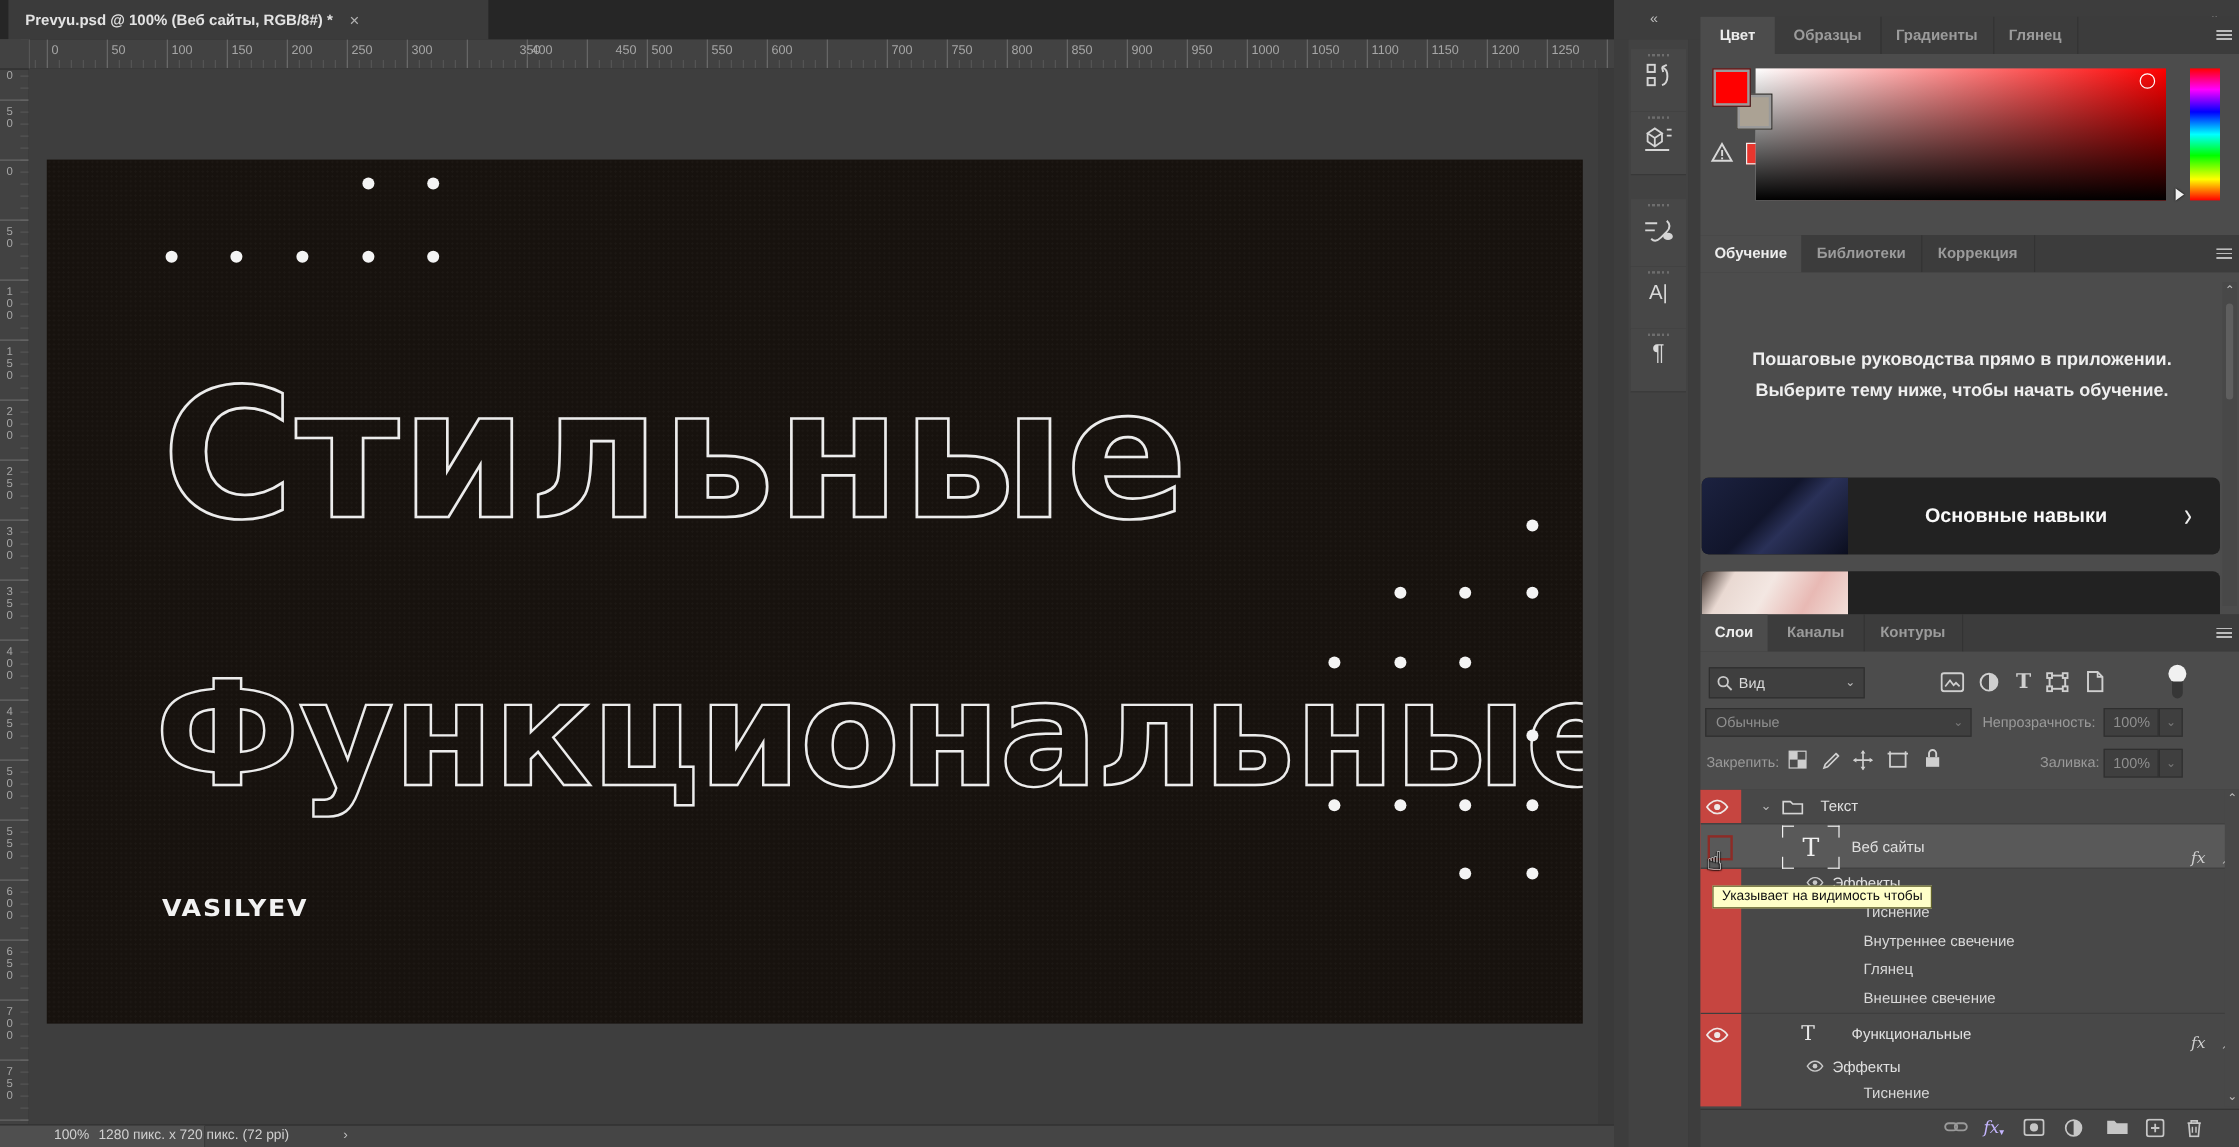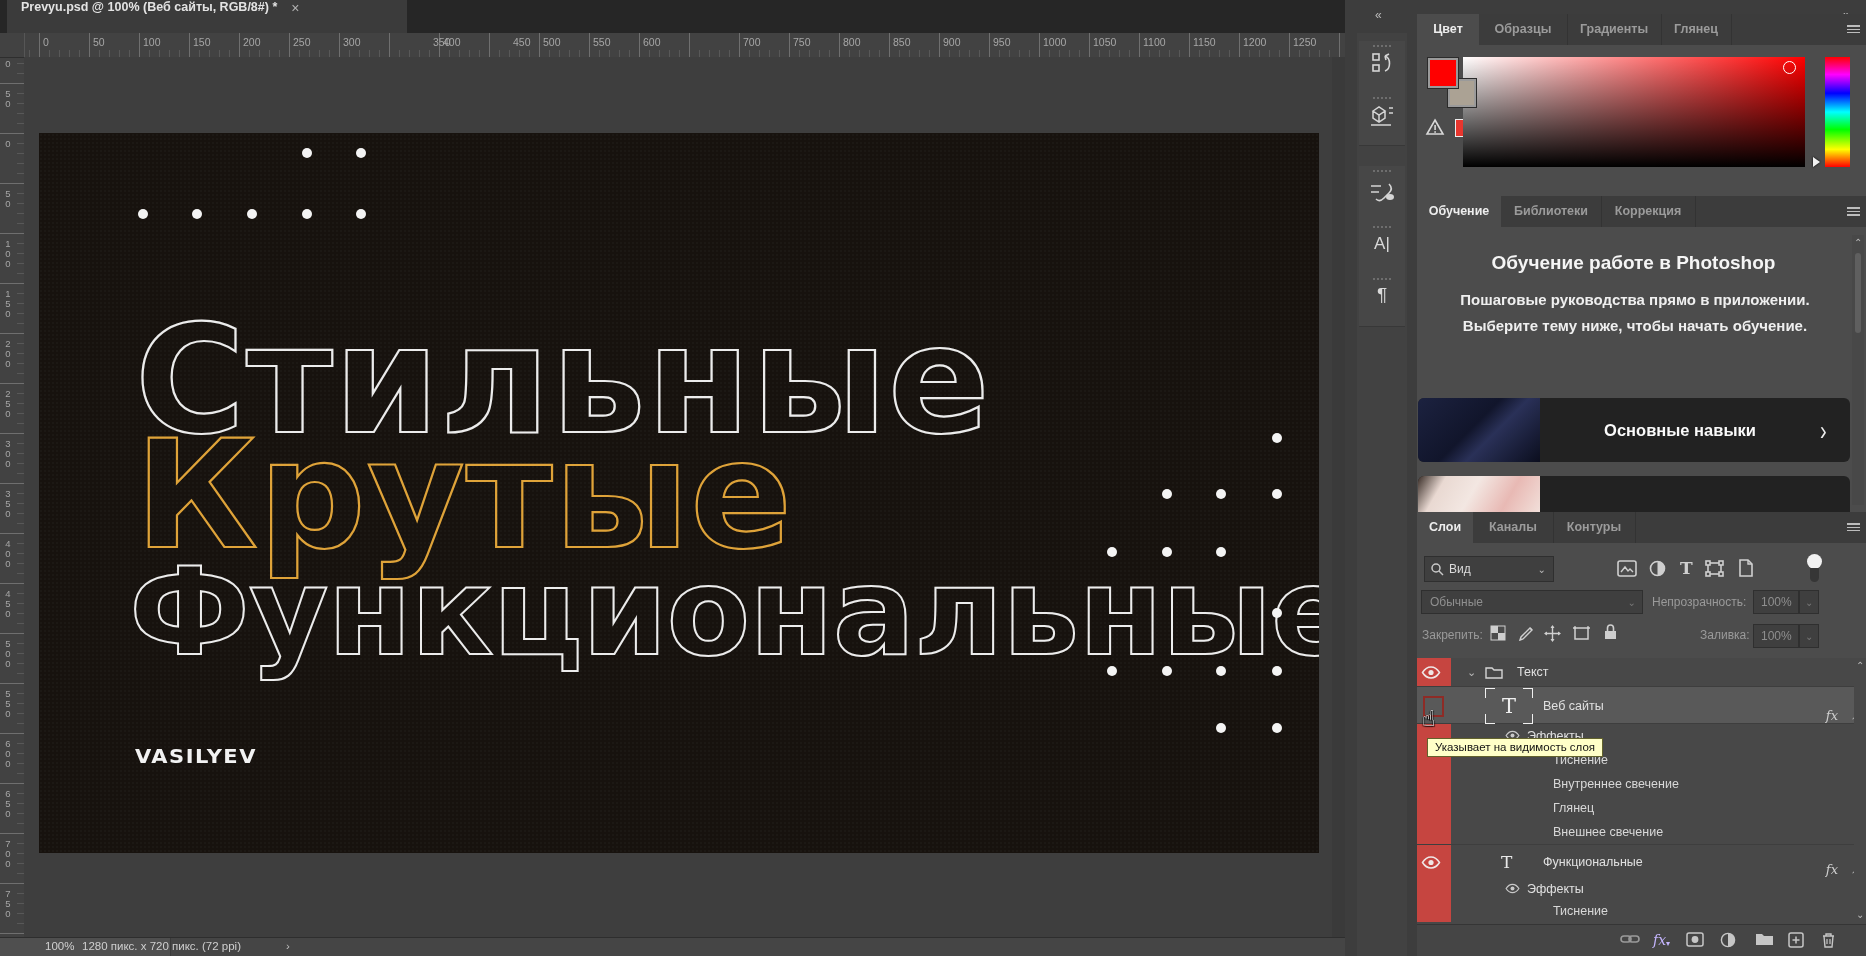--- a/index.html
+++ b/index.html
@@ -2,21 +2,21 @@
 <html><head>
 <meta charset="utf-8">
 <style>
   html,body{margin:0;padding:0;background:#2b2b2b;}
   #app{position:relative;width:1866px;height:956px;overflow:hidden;
        font-family:"Liberation Sans","DejaVu Sans",sans-serif;color:#d6d6d6;
        background:#3d3d3d;font-size:12px;-webkit-font-smoothing:antialiased;}
   .abs{position:absolute;}
   
   .doc-tabbar{left:0;top:0;width:1345px;height:33px;background:#262626;}
-  .doc-tab{left:7px;top:0;height:33px;width:400px;background:#3b3b3b;display:flex;
+  .doc-tab{left:7px;top:0;height:33px;width:400px;background:#3b3b3b;display:flex;align-items:center;
            padding:0 10px 0 14px;box-sizing:border-box;}
   .doc-tab .title{font-size:12.5px;font-weight:bold;color:#e3e3e3;white-space:nowrap;}
   .doc-tab .close{margin-left:14px;color:#b2b2b2;font-size:14px;}
   .panel-topbar{left:1345px;top:0;width:521px;height:33px;background:#3d3d3d;}
   .collapser{color:#bdbdbd;font-size:12px;line-height:12px;}
   
   .ruler-top{left:24px;top:33px;width:1321px;height:24px;background:#424242;border-bottom:1px solid #2e2e2e;
      background-image:linear-gradient(90deg,#6f6f6f 0 1px,transparent 1px),
                       linear-gradient(90deg,#585858 0 1px,transparent 1px);
      background-size:50px 100%,10px 7px;background-repeat:repeat-x;
@@ -166,21 +166,20 @@
       <span style="left: 1119px;">1100</span>
       <span style="left: 1169px;">1150</span>
       <span style="left: 1219px;">1200</span>
       <span style="left: 1269px;">1250</span>
     </div>
   <div class="abs ruler-corner"></div>
 
   <div class="abs viewport">
     <div class="abs artboard">
       <div class="outline-line" style="left:96px;top:172px;font-size:150px;-webkit-text-stroke:2.2px #ececec;letter-spacing:1px;">Стильные</div>
-      <div class="outline-line" style="left:96px;top:287px;font-size:150px;-webkit-text-stroke:2.2px #dfa339;letter-spacing:1px;">Крутые</div>
       <div class="outline-line" style="left:90px;top:418px;font-size:122px;-webkit-text-stroke:2px #ececec;letter-spacing:-1px;">Функциональные</div>
       <div class="logo" style="left:96px;top:612px;">VASILYEV</div>
       <div id="dots-layer">
           <div class="dot" style="left: 263px; top: 15px;"></div>
           <div class="dot" style="left: 317px; top: 15px;"></div>
           <div class="dot" style="left: 99px; top: 76px;"></div>
           <div class="dot" style="left: 153px; top: 76px;"></div>
           <div class="dot" style="left: 208px; top: 76px;"></div>
           <div class="dot" style="left: 263px; top: 76px;"></div>
           <div class="dot" style="left: 317px; top: 76px;"></div>
@@ -284,21 +283,20 @@
   <div class="abs huestrip"></div>
   <span class="abs huehandle" style="left:1813px;top:157px;"></span>
 
   <div class="tabs" style="top:196px;">
     <div class="tab active" style="left:0;width:84px;">Обучение</div>
     <div class="tab" style="left:84px;width:100px;">Библиотеки</div>
     <div class="tab" style="left:184px;width:94px;">Коррекция</div>
     <span class="menu-lines" style="left:430px;top:11px;"></span>
   </div>
   <div class="panelbody" style="top:227px;height:285px;overflow:hidden;">
-    <div class="learn-head" style="left:0;top:25px;width:433px;position:absolute;">Обучение работе в Photoshop</div>
     <div class="learn-body" style="left:30px;top:60px;position:absolute;">Пошаговые руководства прямо в приложении. Выберите тему ниже, чтобы начать обучение.</div>
     <div class="card" style="left:1px;top:171px;position:absolute;">
       <div class="thumb" style="background:linear-gradient(135deg,#1c2240 0%,#11152b 45%,#2a3158 60%,#0b0e1e 100%);"></div>
       <div class="label">Основные навыки</div>
       <div class="chev">›</div>
     </div>
     <div class="card" style="left:1px;top:249px;position:absolute;">
       <div class="thumb" style="background:linear-gradient(120deg,#3a2e28 0%,#e9d9d2 18%,#f3e7e2 40%,#e8b9b4 65%,#f6efe9 100%);"></div>
       <div class="label"></div>
     </div>
@@ -497,21 +495,21 @@
     <div class="lrow" style="top:242px;height:22px;line-height:22px;">
       <span class="eff-label">Тиснение</span>
     </div>
 
     <div class="sb-track" style="left:437px;top:0;height:264px;">
       <span class="chevglyph" style="position:absolute;left:2px;top:2px;">⌃</span>
       <span class="chevglyph" style="position:absolute;left:2px;bottom:2px;">⌄</span>
     </div>
   </div>
 
-  <div class="tooltip">Указывает на видимость слоя</div>
+  <div class="tooltip">Указывает на видимость чтобы</div>
   <div class="cursor-hand">☝</div>
 
   <div class="abs lfooter">
     <span class="fficon" style="left:203px;">
       <svg width="20" height="14" viewBox="0 0 20 14">
           <g fill="none" stroke="#9a9a9a" stroke-width="1.6">
             <rect x="1" y="4" width="10" height="6" rx="3"></rect>
             <rect x="9" y="4" width="10" height="6" rx="3"></rect>
           </g>
         </svg>

